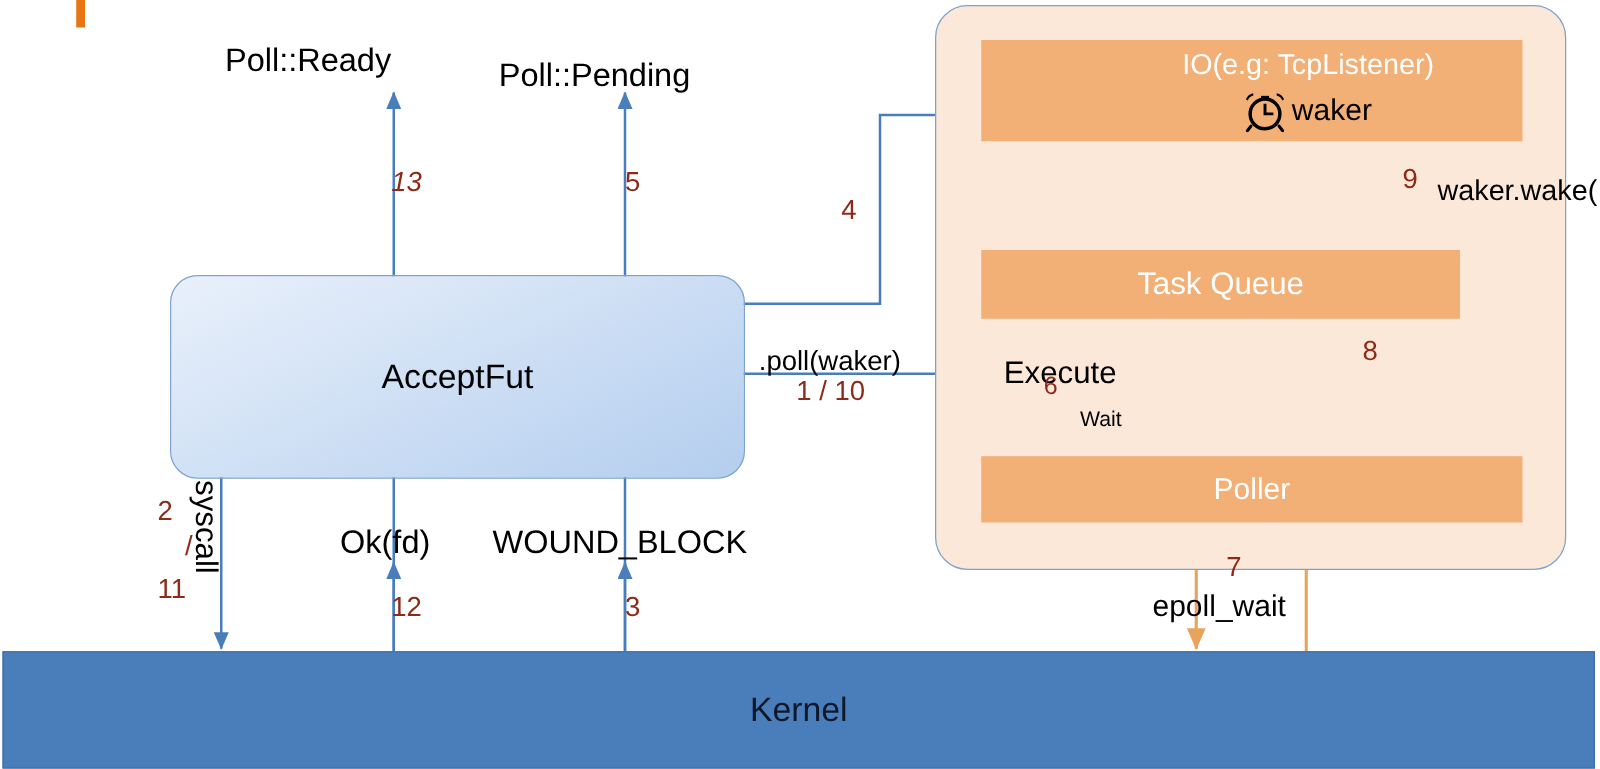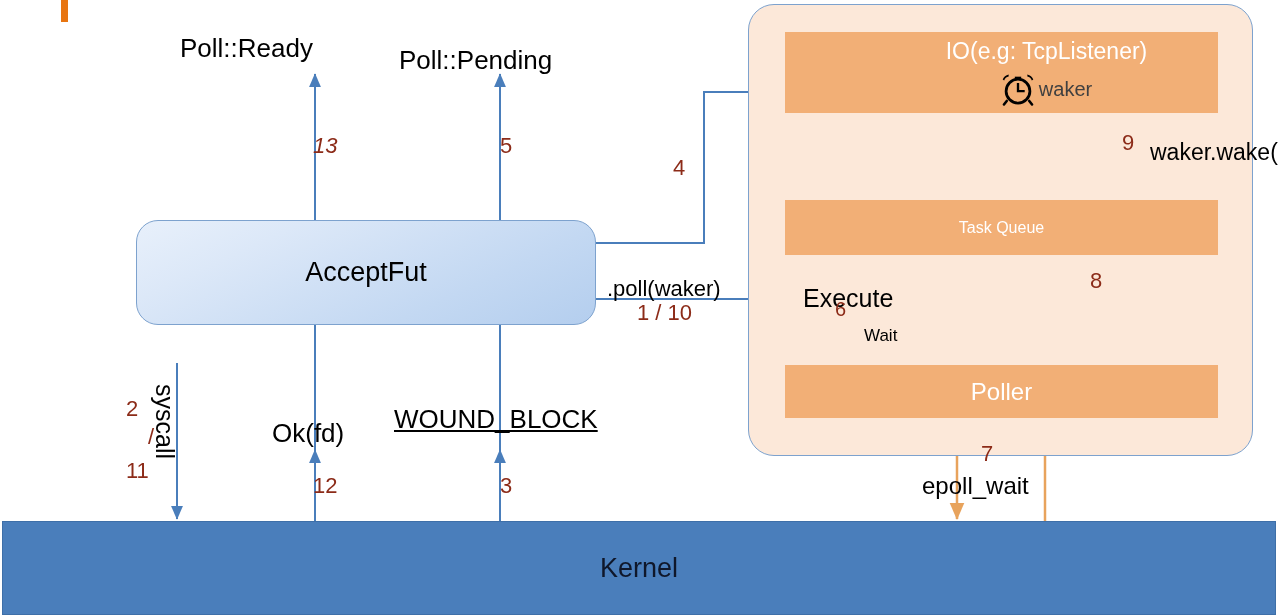--- a/index.html
+++ b/index.html
@@ -16,21 +16,21 @@
   .tick-mark{left:61px;top:0px;width:7px;height:22px;background:#E87511;}
 
   
   .lbl{position:absolute;white-space:nowrap;color:#000000;}
   .lbl-lg{font-size:26px;}
   .num{position:absolute;color:#8C2B18;font-size:22px;white-space:nowrap;}
   .num-sm{font-size:20px;}
 
   
   .acceptfut{
-    left:136px;top:220px;width:460px;height:105px;
+    left:136px;top:220px;width:460px;height:163px;
     border-radius:22px;
     border:1px solid #7DA2CE;
     background:linear-gradient(155deg,#E8F0FB 0%,#DCE8F8 25%,#C3D8F2 70%,#B4CEEE 100%);
     box-sizing:border-box;
     padding-left:20px;
   }
   .acceptfut-label{
     position:absolute;left:0;top:0;width:100%;height:100%;
     display:flex;align-items:center;justify-content:center;
     font-size:27px;color:#000;
@@ -64,30 +64,30 @@
   .io-inner{position:absolute;left:0;top:0;width:100%;height:100%;margin-left:45px;}
   .io-title{
     position:absolute;left:0;top:6px;width:100%;text-align:center;
     color:#ffffff;font-size:23px;
   }
   .io-waker-row{
     position:absolute;left:0;top:40px;width:100%;
     display:flex;align-items:center;justify-content:center;gap:4px;
   }
   .clock-icon{display:block;width:34px;height:34px;}
-  .waker-text{color:#404040;font-size:20px;}
-
-  .taskq-block{left:785px;top:200px;width:433px;height:55px;font-size:16px;}
+  .waker-text{color:#000000;font-size:24px;}
+
+  .taskq-block{left:785px;top:200px;width:383px;height:55px;font-size:25px;}
   .poller-block{left:785px;top:365px;width:433px;height:53px;font-size:24px;}
 
   
   .t-pollready{left:180px;top:33px;text-align:center;}
   .t-pollpending{left:399px;top:33px;margin-top:12px;}
   .t-okfd{left:272px;top:418px;}
-  .t-woundblock{left:394px;top:404px;text-decoration:underline;}
+  .t-woundblock{left:394px;top:418px;}
   .t-syscall{
     left:179px;top:384px;
     transform-origin:left top;
     transform:rotate(90deg);
     font-size:25px;
   }
   .t-pollwaker{left:607px;top:276px;font-size:22px;}
   .t-execute{left:803px;top:284px;font-size:25px;}
   .t-wait{left:864px;top:326px;font-size:17px;}
   .t-epollwait{left:922px;top:472px;font-size:24px;}

